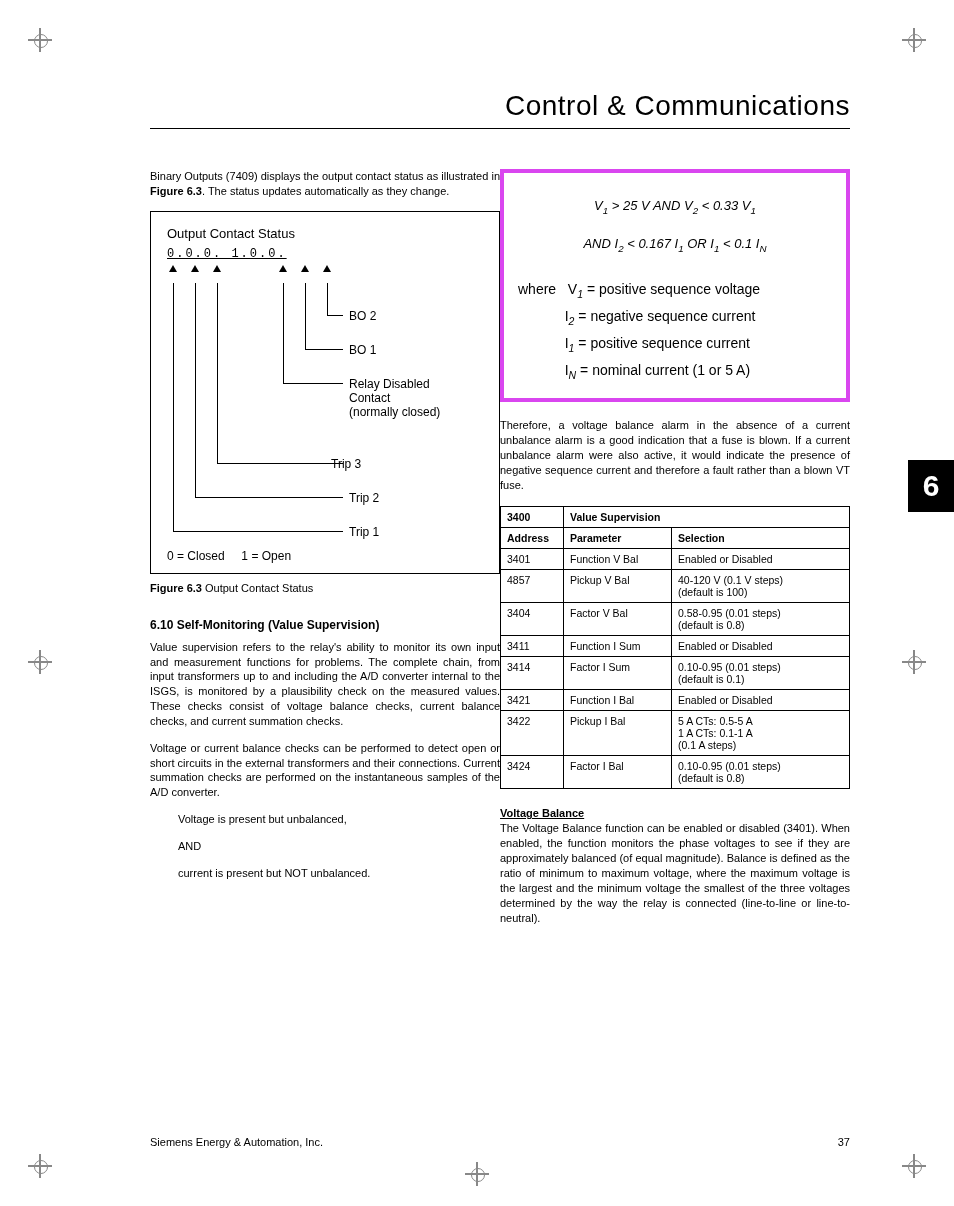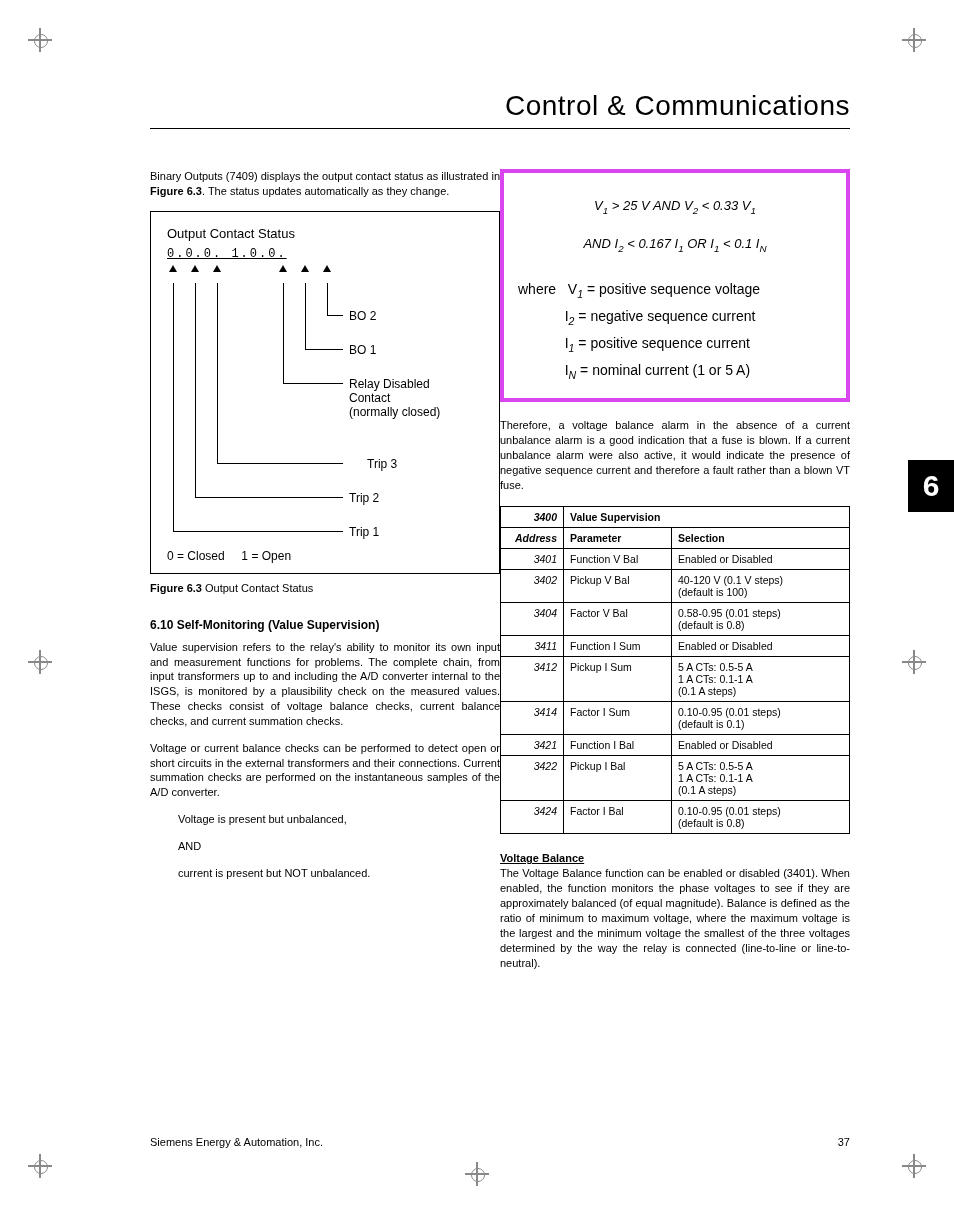--- a/index.html
+++ b/index.html
@@ -124,21 +124,21 @@
     font-size: 10.5px;
     margin-top: 14px;
   }
   .tbl td, .tbl th {
     border: 1px solid #000;
     padding: 4px 6px;
     text-align: left;
     vertical-align: top;
   }
   .tbl th { font-weight: bold; }
-  .tbl .addr { text-align: right; width: 50px; font-style: italic; }
+  .tbl .addr { width: 50px; }
   .sub-heading { font-weight: bold; font-size: 11px; margin-top: 18px; margin-bottom: 2px; text-decoration: underline; }
   .chapter-tab {
     position: absolute;
     right: 0;
     top: 460px;
     width: 46px;
     height: 52px;
     background: #000;
     color: #fff;
     font-size: 30px;
@@ -227,21 +227,21 @@
 
           <div class="hline" style="left:138px; top:66px; width:38px;"></div>
           <div class="leader-label" style="left:182px; top:60px;">BO 1</div>
 
           <div class="hline" style="left:116px; top:100px; width:60px;"></div>
           <div class="leader-label" style="left:182px; top:94px; white-space:pre-line;">Relay Disabled
 Contact
 (normally closed)</div>
 
           <div class="hline" style="left:50px; top:180px; width:126px;"></div>
-          <div class="leader-label" style="left:200px; top:174px;">Trip 3</div>
+          <div class="leader-label" style="left:164px; top:174px;">Trip 3</div>
 
           <div class="hline" style="left:28px; top:214px; width:148px;"></div>
           <div class="leader-label" style="left:182px; top:208px;">Trip 2</div>
 
           <div class="hline" style="left:6px; top:248px; width:170px;"></div>
           <div class="leader-label" style="left:182px; top:242px;">Trip 1</div>
         </div>
 
         <div class="legend" style="white-space:pre;">0 = Closed     1 = Open</div>
       </div>
@@ -295,42 +295,35 @@
           <th>Selection</th>
         </tr>
         </tbody>
           <tbody id="tbl-body">
             <tr>
               <td class="addr">3401</td>
               <td>Function V Bal</td>
               <td style="white-space: pre-line;">Enabled or Disabled</td>
             </tr>
             <tr>
-              <td class="addr">3402</td>
+              <td class="addr">4857</td>
               <td>Pickup V Bal</td>
               <td style="white-space: pre-line;">40-120 V  (0.1 V steps)
 (default is 100)</td>
             </tr>
             <tr>
               <td class="addr">3404</td>
               <td>Factor V Bal</td>
               <td style="white-space: pre-line;">0.58-0.95  (0.01 steps)
 (default is 0.8)</td>
             </tr>
             <tr>
               <td class="addr">3411</td>
               <td>Function I Sum</td>
               <td style="white-space: pre-line;">Enabled or Disabled</td>
-            </tr>
-            <tr>
-              <td class="addr">3412</td>
-              <td>Pickup I Sum</td>
-              <td style="white-space: pre-line;">5 A CTs:  0.5-5 A
-1 A CTs:  0.1-1 A
-(0.1 A steps)</td>
             </tr>
             <tr>
               <td class="addr">3414</td>
               <td>Factor I Sum</td>
               <td style="white-space: pre-line;">0.10-0.95  (0.01 steps)
 (default is 0.1)</td>
             </tr>
             <tr>
               <td class="addr">3421</td>
               <td>Function I Bal</td>

